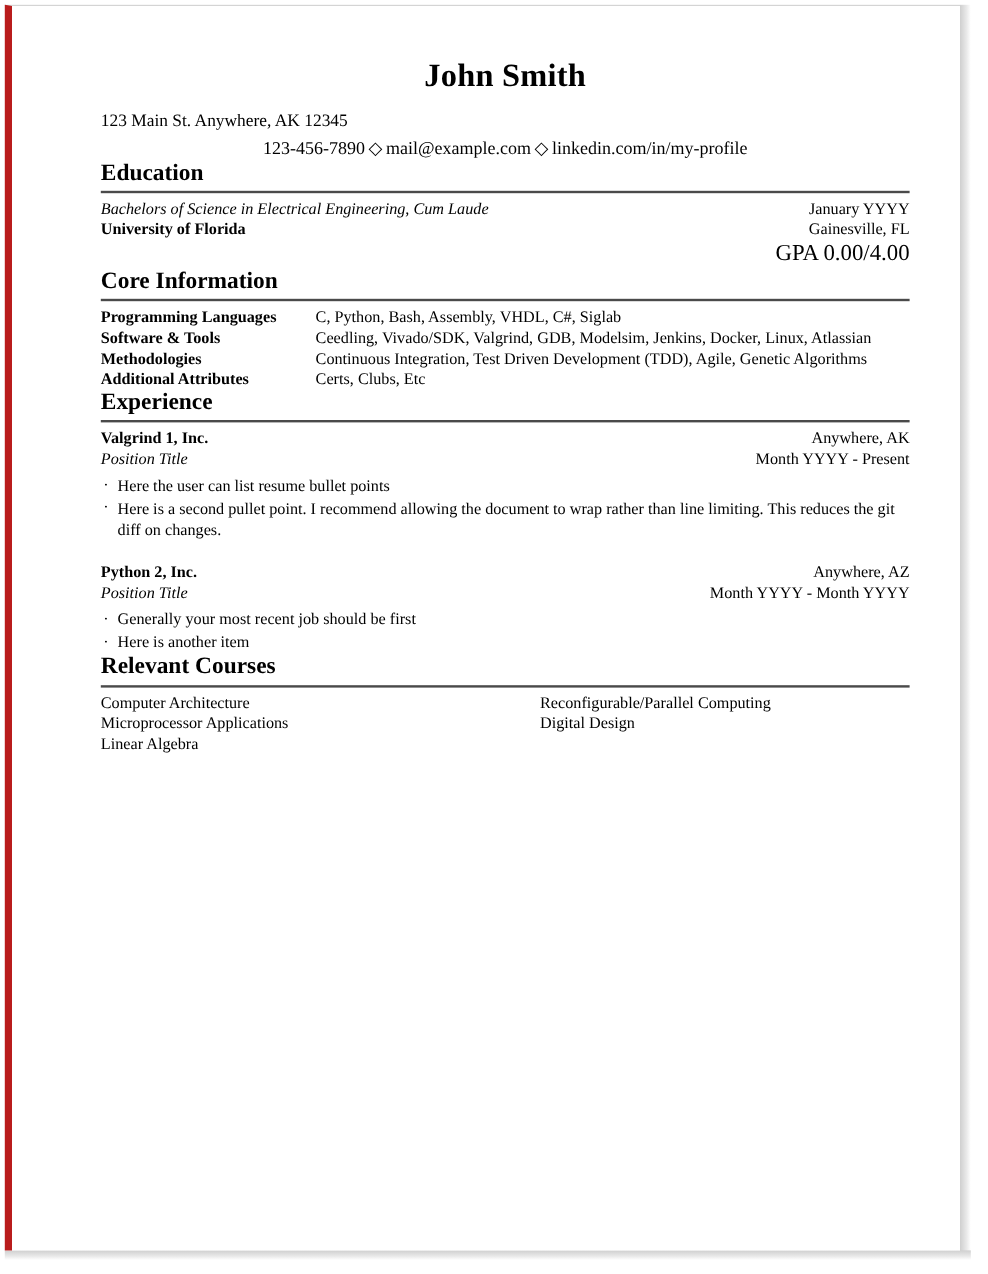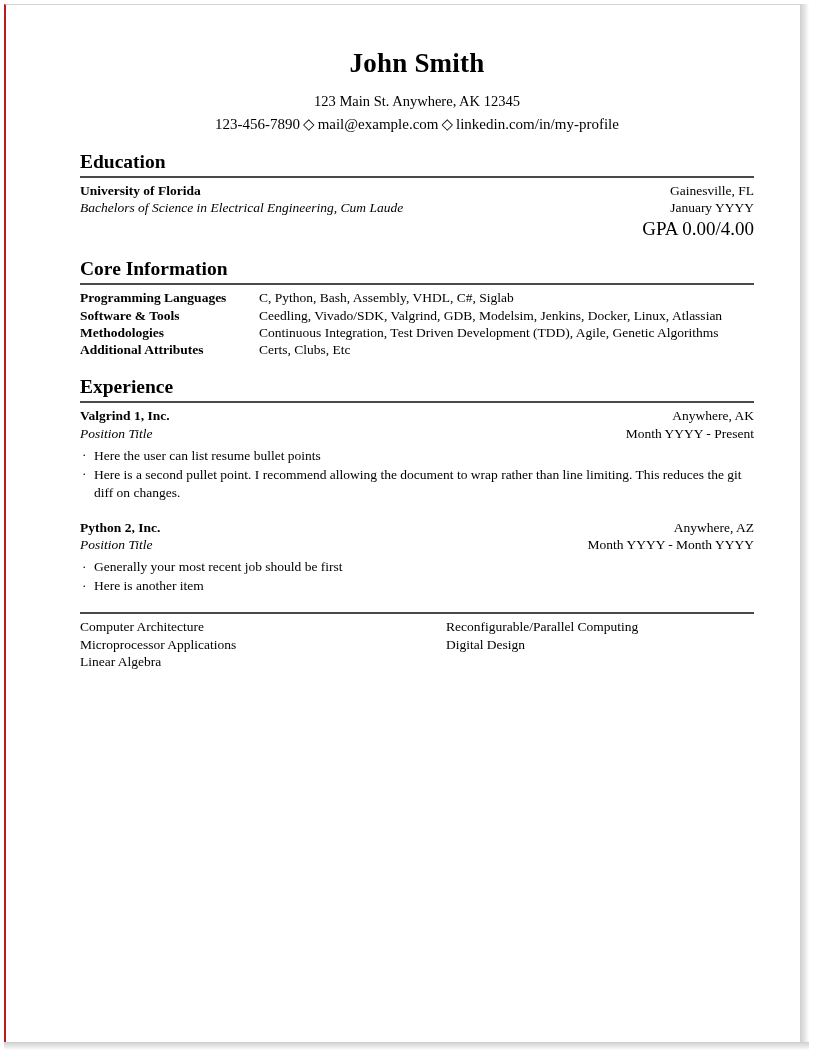--- a/index.html
+++ b/index.html
@@ -24,21 +24,21 @@
     box-sizing: border-box;
   }
   #page-sheet {
     position: absolute;
     left: 4px;
     top: 4px;
     width: 796px;
     height: 1038px;
     background: #ffffff;
     border-top: 1px solid #d4d4d4;
-    border-left: 2px solid #b91c1c;
+    border-left: 6px solid #b91c1c;
     box-sizing: border-box;
   }
   .edge-right {
     position: absolute;
     left: 800px;
     top: 4px;
     width: 9px;
     height: 1040px;
     background: linear-gradient(to right, #cfcfcf, #e9e9e9 60%, #ffffff);
   }
@@ -62,38 +62,36 @@
   
   .name {
     text-align: center;
     font-size: 27px;
     font-weight: bold;
     letter-spacing: 0.2px;
     line-height: 1.1;
     margin: 0 0 10px 0;
   }
   .addr {
-    text-align: center;
     font-size: 14.5px;
     line-height: 1.25;
     margin: 13px 0 5px 0;
   }
   .contact {
     text-align: center;
     font-size: 15px;
     line-height: 1.25;
     margin: 0 0 0 0;
   }
   .sep {
     padding: 0 3px;
   }
 
   
   .section {
-    margin-top: 17px;
   }
   .sec-head {
     font-size: 19.5px;
     font-weight: bold;
     line-height: 1.15;
     margin: 0;
     padding-bottom: 1px;
   }
   .rule {
     height: 0;
@@ -185,26 +183,26 @@
         <div class="contact">
           <span>123-456-7890</span><span class="sep">◇</span><span>mail@example.com</span><span class="sep">◇</span><span>linkedin.com/in/my-profile</span>
         </div>
       </div>
 
       <div class="section">
         <div class="sec-head">Education</div>
         <div class="rule"></div>
 
         <div class="row">
+          <span class="left i">Bachelors of Science in Electrical Engineering, Cum Laude</span>
+          <span class="right">January YYYY</span>
+        </div>
+        <div class="row">
           <span class="left b">University of Florida</span>
           <span class="right">Gainesville, FL</span>
-        </div>
-        <div class="row">
-          <span class="left i">Bachelors of Science in Electrical Engineering, Cum Laude</span>
-          <span class="right">January YYYY</span>
         </div>
         <div class="plain">GPA 0.00/4.00</div>
       </div>
 
       <div class="section">
         <div class="sec-head">Core Information</div>
         <div class="rule"></div>
 
         <div class="kv">
           <span class="k">Programming Languages</span>
@@ -253,20 +251,21 @@
             <span class="right">Month YYYY - Month YYYY</span>
           </div>
           <ul class="bullets">
             <li>Generally your most recent job should be first</li>
             <li>Here is another item</li>
           </ul>
         </div>
       </div>
 
       <div class="section">
+        <div class="sec-head">Relevant Courses</div>
         <div class="rule"></div>
 
         <div class="courses">
           <div class="course-row">
             <span class="c2"></span>
           </div>
           <div class="course-row">
             <span class="c1">Computer Architecture</span>
             <span class="c2">Reconfigurable/Parallel Computing</span>
           </div>

